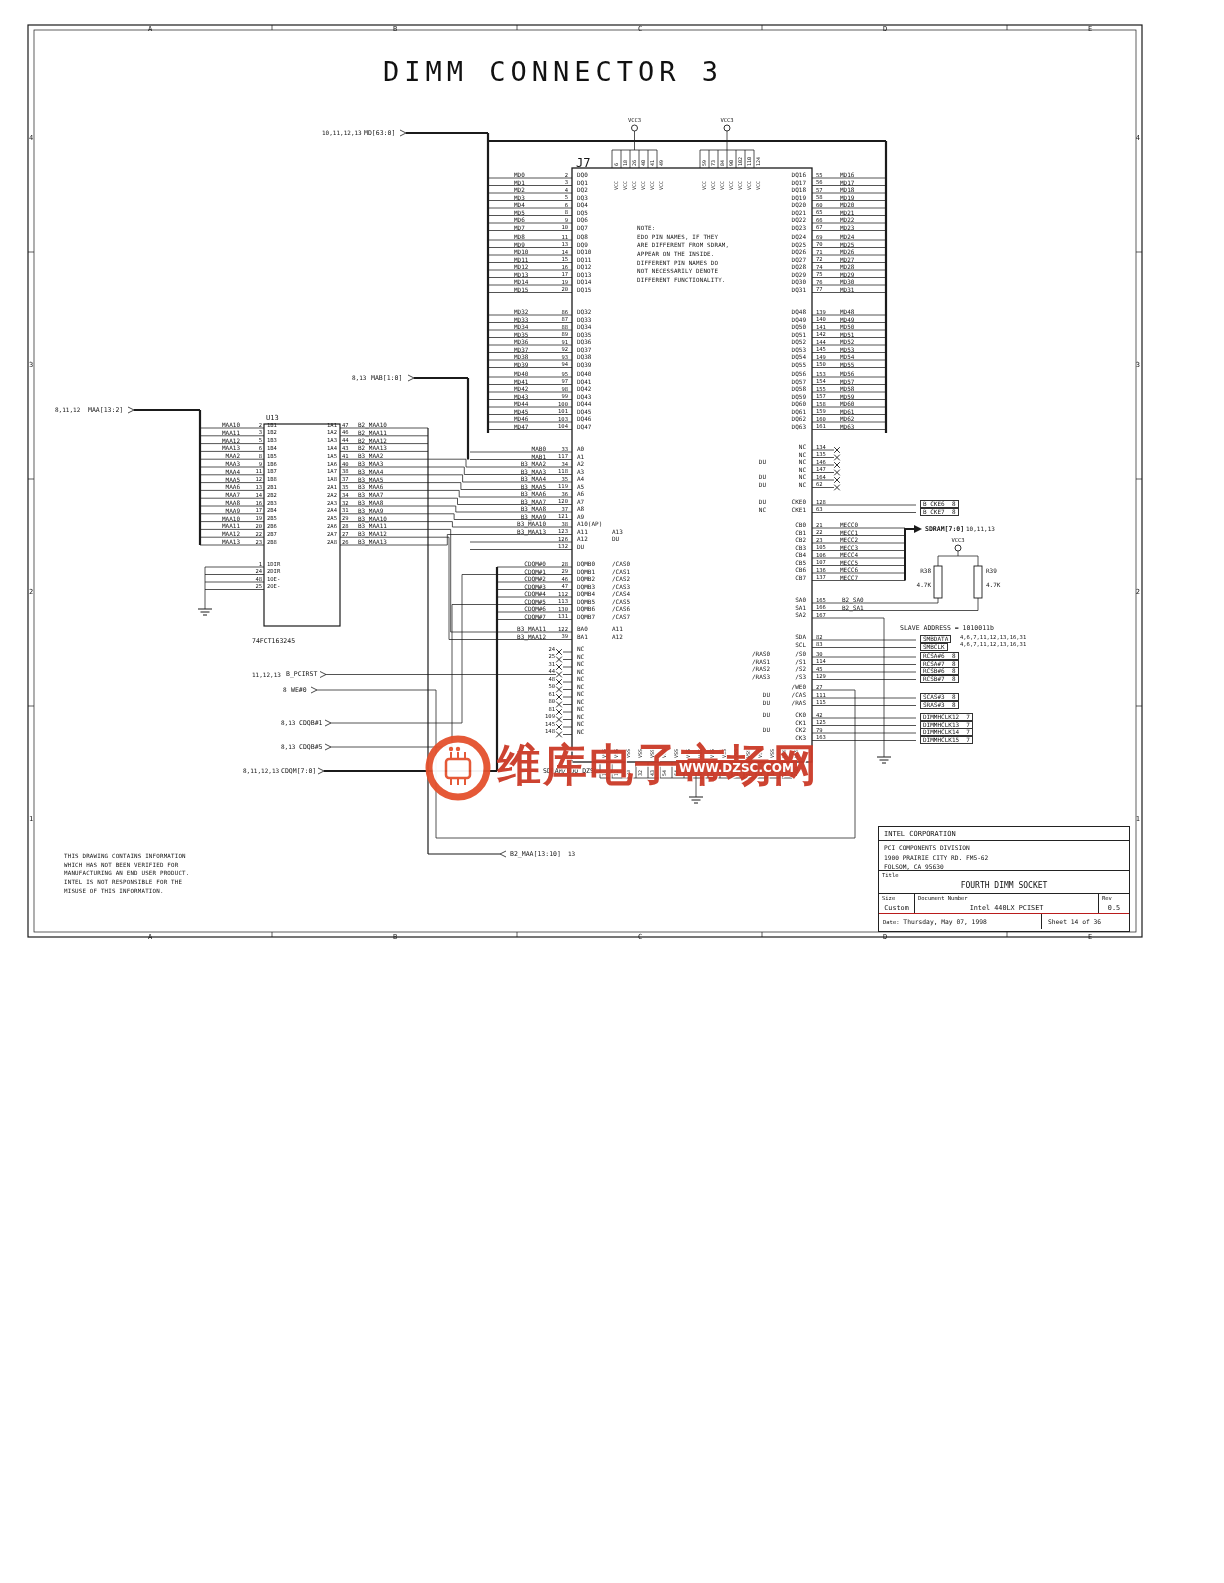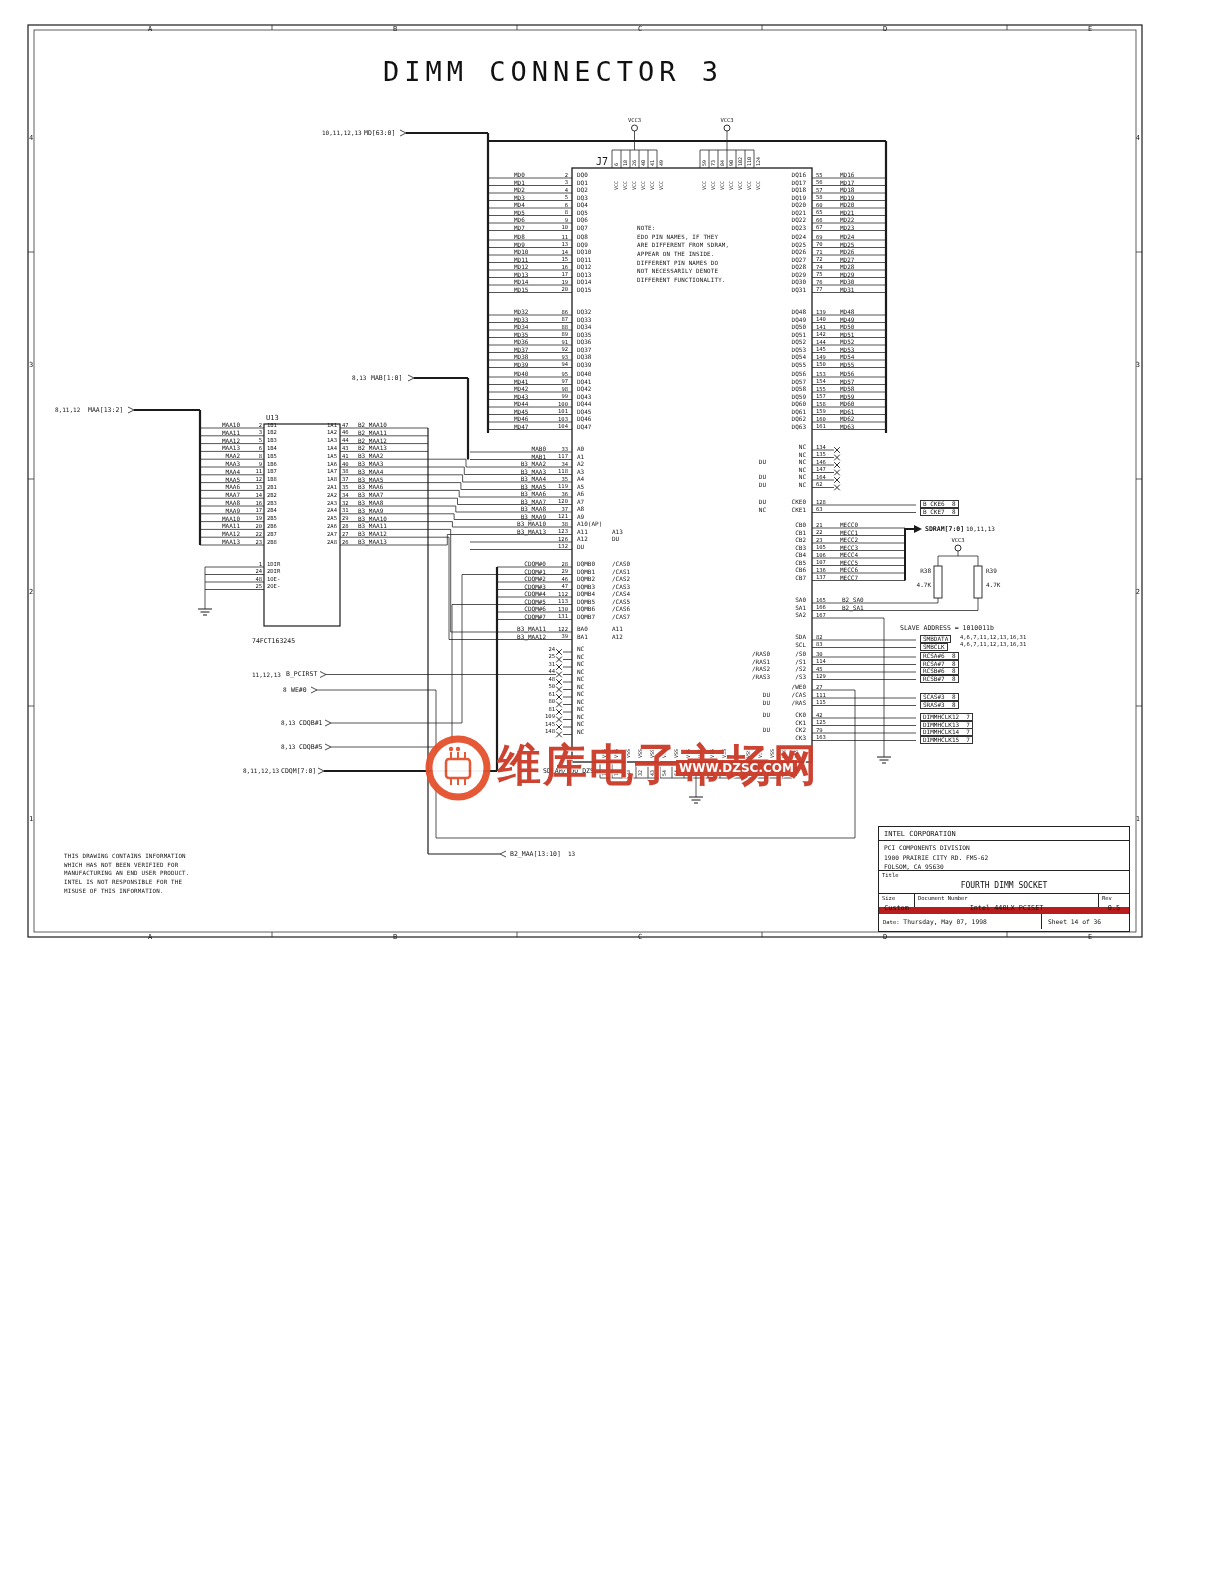--- a/index.html
+++ b/index.html
@@ -13,21 +13,21 @@
   #page-title{position:absolute;left:383px;top:56px;font-size:27px;letter-spacing:5px;color:#111;}
   .noteblock{position:absolute;font-size:5.8px;line-height:1.5;color:#111;letter-spacing:0.2px;}
   
   #tb{position:absolute;left:878px;top:826px;width:252px;height:106px;border:1.5px solid #222;background:#fff;}
   #tb .r1{height:14px;border-bottom:1px solid #222;font-size:7px;padding:3px 0 0 5px;}
   #tb .r2{height:30px;border-bottom:1px solid #222;font-size:6.2px;line-height:1.55;padding:2px 0 0 5px;}
   #tb .r3{height:23px;border-bottom:1px solid #222;position:relative;}
   #tb .r3 .lab,.c .lab,.r5 .lab{font-size:5.5px;}
   #tb .r3 .lab{position:absolute;left:3px;top:1px;}
   #tb .r3 .val{text-align:center;font-size:8px;padding-top:10px;}
-  #tb .r4{height:20px;border-bottom:7px solid #b91c1c;display:flex;}
+  #tb .r4{height:20px;border-bottom:1px solid #b91c1c;display:flex;}
   #tb .c{position:relative;}
   #tb .c .lab{position:absolute;left:3px;top:1px;}
   #tb .c .val{text-align:center;font-size:6.8px;padding-top:10px;}
   #tb .c1{width:36px;border-right:1px solid #222;}
   #tb .c2{flex:1;border-right:1px solid #222;}
   #tb .c3{width:30px;}
   #tb .r5{height:15px;display:flex;font-size:6.3px;}
   #tb .d1{flex:1;padding:4px 0 0 4px;}
   #tb .d2{width:88px;border-left:1px solid #222;padding:4px 0 0 6px;}
   
@@ -384,21 +384,21 @@
       <span class="lbl" style="font-size: 7px; top: 26px; left: 1090px; transform: translateX(-50%);">E</span>
       <span class="lbl" style="font-size: 7px; top: 934px; left: 1090px; transform: translateX(-50%);">E</span>
       <span class="lbl" style="font-size: 7px; top: 135px; left: 29px;">4</span>
       <span class="lbl" style="font-size: 7px; top: 135px; left: 1140px; transform: translateX(-100%);">4</span>
       <span class="lbl" style="font-size: 7px; top: 362px; left: 29px;">3</span>
       <span class="lbl" style="font-size: 7px; top: 362px; left: 1140px; transform: translateX(-100%);">3</span>
       <span class="lbl" style="font-size: 7px; top: 589px; left: 29px;">2</span>
       <span class="lbl" style="font-size: 7px; top: 589px; left: 1140px; transform: translateX(-100%);">2</span>
       <span class="lbl" style="font-size: 7px; top: 816px; left: 29px;">1</span>
       <span class="lbl" style="font-size: 7px; top: 816px; left: 1140px; transform: translateX(-100%);">1</span>
-      <span class="lbl" style="font-size: 10px; top: 157px; left: 596px;">J7</span>
+      <span class="lbl" style="font-size: 12px; top: 157px; left: 576px;">J7</span>
       <span class="lbl" style="font-size: 6.5px; top: 767.5px; left: 543px;">SDRAM/EDO DZSC</span>
       <span class="lbl" style="font-size: 6px; top: 172px; left: 514px;">MD0</span>
       <span class="lbl" style="font-size: 5.5px; top: 172.5px; left: 568px; transform: translateX(-100%);">2</span>
       <span class="lbl" style="font-size: 6px; top: 172px; left: 577px;">DQ0</span>
       <span class="lbl" style="font-size: 6px; top: 179.5px; left: 514px;">MD1</span>
       <span class="lbl" style="font-size: 5.5px; top: 180px; left: 568px; transform: translateX(-100%);">3</span>
       <span class="lbl" style="font-size: 6px; top: 179.5px; left: 577px;">DQ1</span>
       <span class="lbl" style="font-size: 6px; top: 187px; left: 514px;">MD2</span>
       <span class="lbl" style="font-size: 5.5px; top: 187.5px; left: 568px; transform: translateX(-100%);">4</span>
       <span class="lbl" style="font-size: 6px; top: 187px; left: 577px;">DQ2</span>

